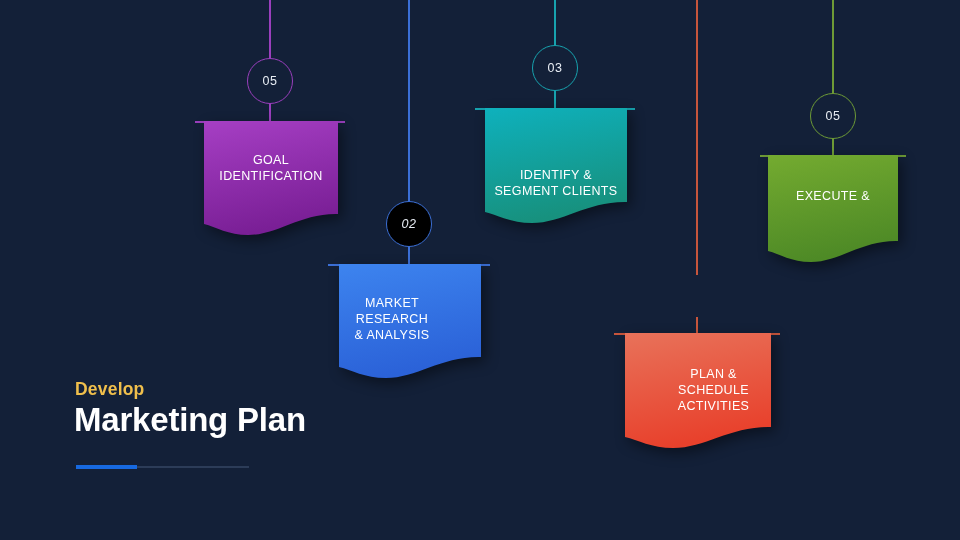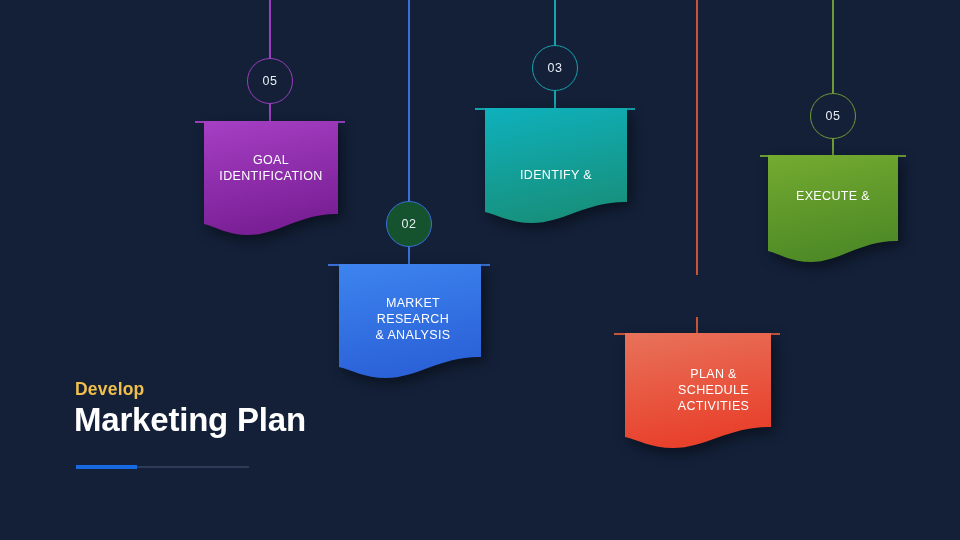--- a/index.html
+++ b/index.html
@@ -97,35 +97,35 @@
         <path d="M0,0 L134,0 L134,93 C96.47999999999999,92 73.7,114 44.22,114 C24.119999999999997,114 12.059999999999999,106 0,103 Z" fill="url(#grad0)"></path>
       </svg>
     </div>
     <div class="card-label" style="top: 152px; left: 204px; width: 134px;">
       <div>GOAL</div>
       <div>IDENTIFICATION</div>
     </div>
     <div class="vline" style="left: 408px; top: 0px; height: 203px; background: rgb(59, 111, 214);"></div>
     <div class="vline" style="left: 408px; top: 245px; height: 19px; background: rgb(59, 111, 214);"></div>
     <div class="hbar" style="left: 328px; top: 264px; width: 162px; background: rgb(59, 111, 214);"></div>
-    <div class="badge" style="left: 386px; top: 201px; border-color: rgb(59, 111, 214); background: #14532d;">
+    <div class="badge" style="left: 386px; top: 201px; border-color: rgb(59, 111, 214); background: #000000; font-style: italic;">
       <span>02</span>
     </div>
     <div class="card" style="left: 339px; top: 264px; width: 142px; height: 117px;">
       <svg viewBox="0 0 142 117" preserveAspectRatio="none">
         <defs>
           <linearGradient id="grad1" x1="0" y1="0" x2="0.25" y2="1">
             <stop offset="0" stop-color="#3d84ef"></stop>
             <stop offset="1" stop-color="#2b62d8"></stop>
           </linearGradient>
         </defs>
         <path d="M0,0 L142,0 L142,93 C102.24,92 78.10000000000001,114 46.86,114 C25.56,114 12.78,106 0,103 Z" fill="url(#grad1)"></path>
       </svg>
     </div>
-    <div class="card-label" style="top: 295px; left: 355px; width: 116px;">
+    <div class="card-label" style="top: 295px; left: 334px; width: 116px;">
       <div>MARKET  RESEARCH</div>
       <div>&amp; ANALYSIS</div>
     </div>
     <div class="vline" style="left: 554px; top: 0px; height: 47px; background: rgb(23, 162, 174);"></div>
     <div class="vline" style="left: 554px; top: 89px; height: 19px; background: rgb(23, 162, 174);"></div>
     <div class="hbar" style="left: 475px; top: 108px; width: 160px; background: rgb(23, 162, 174);"></div>
     <div class="badge" style="left: 532px; top: 45px; border-color: rgb(23, 162, 174); background: rgb(19, 32, 56);">
       <span>03</span>
     </div>
     <div class="card" style="left: 485px; top: 108px; width: 142px; height: 118px;">
@@ -134,20 +134,21 @@
           <linearGradient id="grad2" x1="0" y1="0" x2="0.25" y2="1">
             <stop offset="0" stop-color="#0eb1bd"></stop>
             <stop offset="1" stop-color="#17917e"></stop>
           </linearGradient>
         </defs>
         <path d="M0,0 L142,0 L142,94 C102.24,93 78.10000000000001,115 46.86,115 C25.56,115 12.78,107 0,104 Z" fill="url(#grad2)"></path>
       </svg>
     </div>
     <div class="card-label" style="top: 139px; left: 485px; width: 142px; margin-top: 28px;">
       <div>IDENTIFY &amp;</div>
+      <div>SEGMENT CLIENTS</div>
     </div>
     <div class="vline" style="left: 696px; top: 0px; height: 275px; background: rgb(199, 85, 60);"></div>
     <div class="vline" style="left: 696px; top: 317px; height: 16px; background: rgb(199, 85, 60);"></div>
     <div class="hbar" style="left: 614px; top: 333px; width: 166px; background: rgb(199, 85, 60);"></div>
     <div class="card" style="left: 625px; top: 333px; width: 146px; height: 118px;">
       <svg viewBox="0 0 146 118" preserveAspectRatio="none">
         <defs>
           <linearGradient id="grad3" x1="0" y1="0" x2="0.25" y2="1">
             <stop offset="0" stop-color="#e8725a"></stop>
             <stop offset="1" stop-color="#e8412c"></stop>

